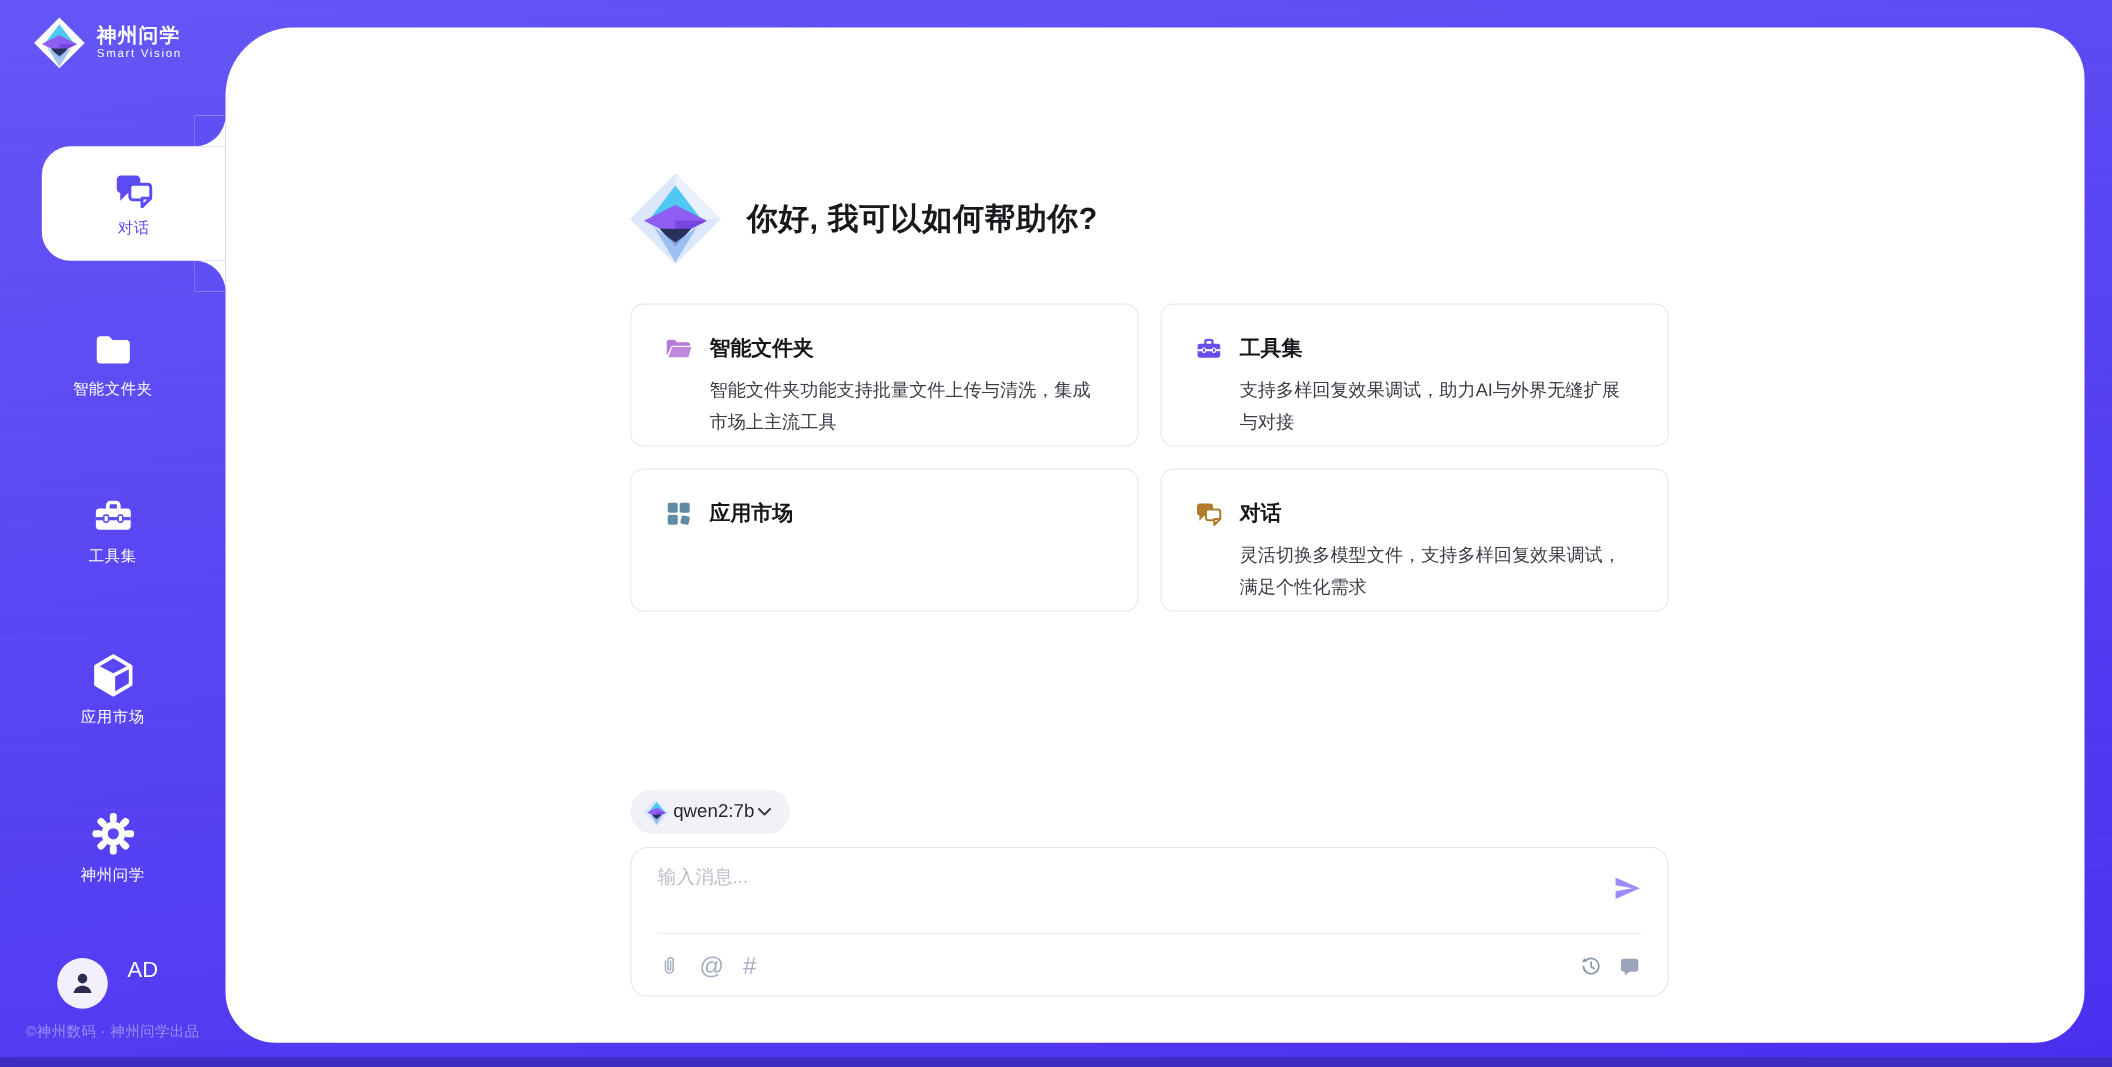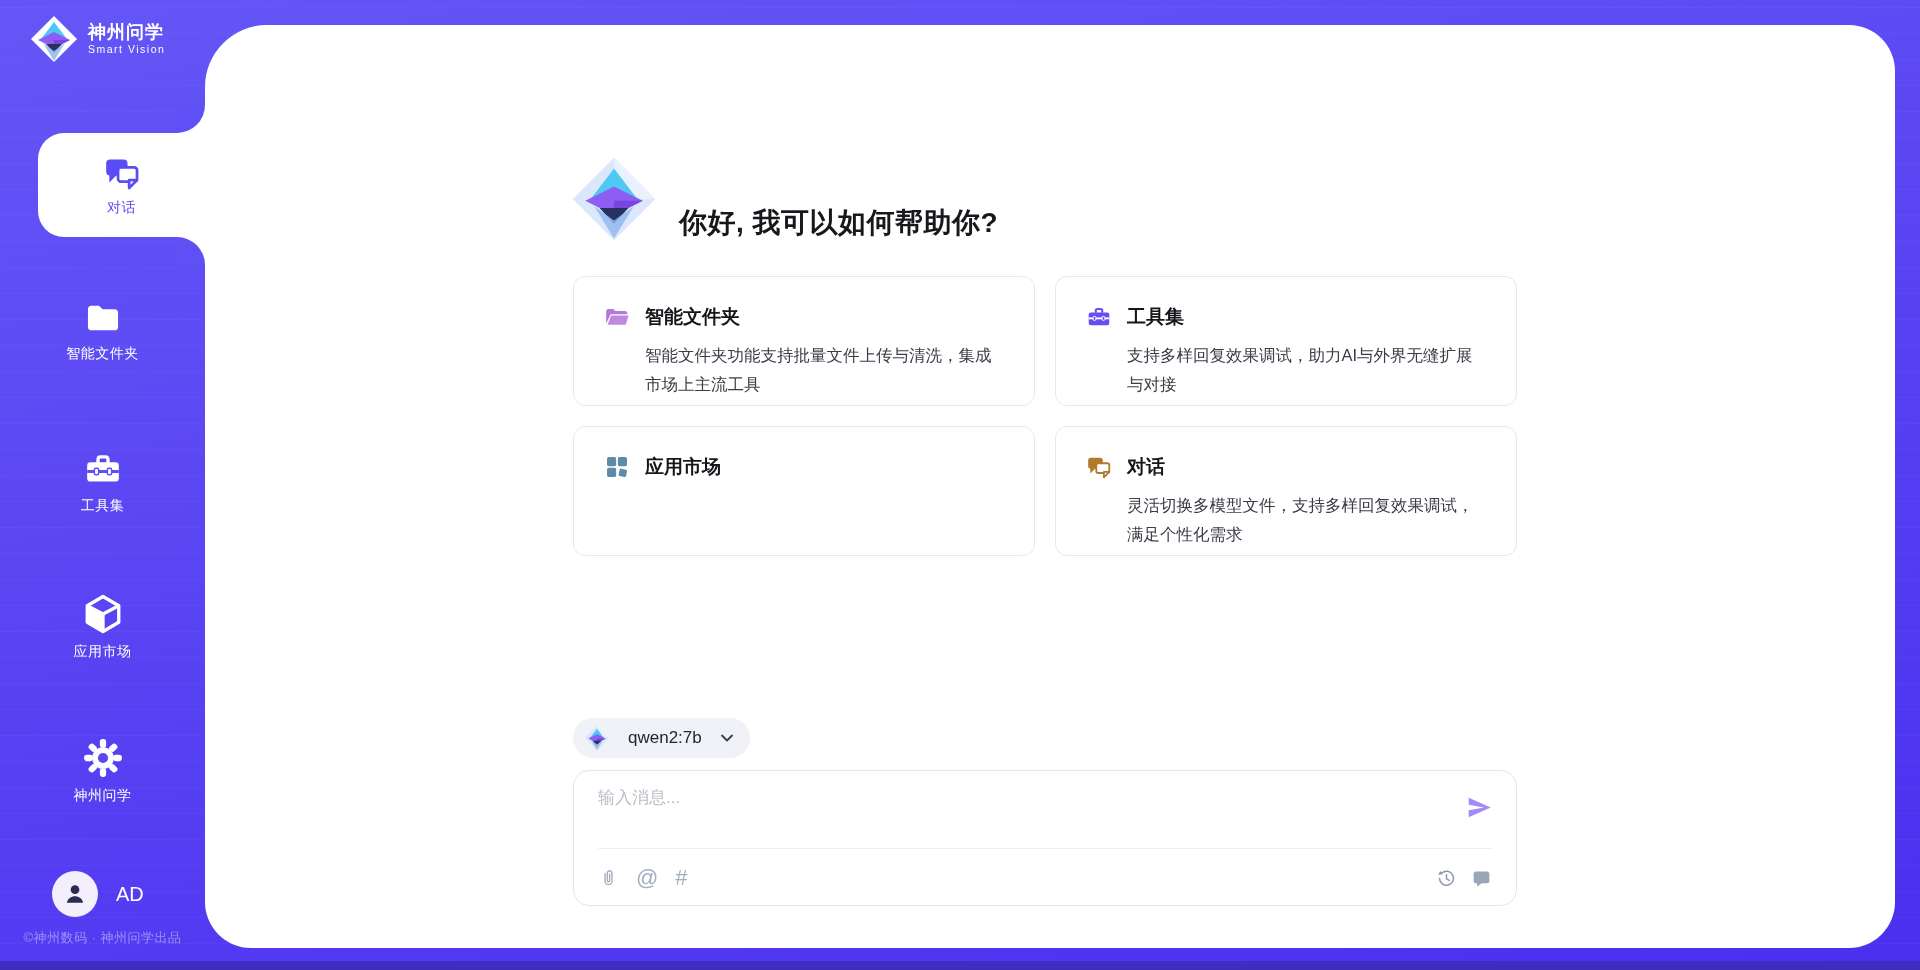--- a/index.html
+++ b/index.html
@@ -33,44 +33,44 @@
   .fillet.bottom::after { border-top-right-radius:28px; }
 
   .nav-item { position:absolute; left:0; width:205px; display:flex; flex-direction:column;
               align-items:center; gap:8px; color:#fff; cursor:pointer; }
   .nav-label { font-size:14px; letter-spacing:0.5px; }
   .ni-folders  { top:299px; }
   .ni-tools    { top:449px; }
   .ni-market   { top:593px; }
   .ni-settings { top:737px; }
 
-  .user-chip { position:absolute; left:52px; top:871px; display:flex; align-items:center; gap:18px; cursor:pointer; }
+  .user-chip { position:absolute; left:52px; top:871px; display:flex; gap:18px; cursor:pointer; }
   .avatar { width:46px; height:46px; border-radius:50%; background:#f3effc; display:flex;
             align-items:center; justify-content:center; }
   .user-name { color:#fff; font-size:20px; font-weight:500; }
   .side-footer { position:absolute; left:0; top:929px; width:205px; text-align:center;
                  color:rgba(255,255,255,0.42); font-size:13px; letter-spacing:0.5px; }
 
   
-  .greeting { position:absolute; left:571px; top:156px; display:flex; align-items:flex-end; gap:22px; }
+  .greeting { position:absolute; left:571px; top:156px; display:flex; align-items:center; gap:22px; }
   .greeting .logo { width:86px; height:86px; }
   .greeting-text { font-size:28px; font-weight:800; color:#17171c; letter-spacing:0.5px; }
 
   
   .cards { position:absolute; left:573px; top:276px; width:944px; display:grid;
            grid-template-columns:1fr 1fr; gap:20px; grid-auto-rows:130px; }
   .card { background:#fff; border:1px solid #e7e8f0; border-radius:12px; padding:27px 28px 0 30px; cursor:pointer; }
   .card-head { display:flex; align-items:center; gap:15px; }
   .card-title { font-size:19px; font-weight:700; color:#15161a; }
   .card-desc { margin-left:41px; margin-top:11px; font-size:16.5px; line-height:29px; color:#3a3d47; }
   .card-icon { width:26px; height:26px; flex:0 0 26px; }
 
   
   .model-pill { position:absolute; left:573px; top:718px; height:40px; padding:0 16px 0 11px;
-                background:#f1f2f7; border-radius:20px; display:flex; align-items:center; gap:18px; cursor:pointer; }
+                background:#f1f2f7; border-radius:20px; display:flex; align-items:center; gap:2px; cursor:pointer; }
   .model-pill .logo { width:26px; height:26px; }
   .model-name { font-size:17px; color:#26262e; }
   .composer { position:absolute; left:573px; top:770px; width:944px; height:136px;
               border:1.5px solid #e4e6ef; border-radius:16px; background:#fff; }
   .composer textarea { position:absolute; left:24px; top:15px; width:800px; height:56px; border:none;
               outline:none; resize:none; font-family:inherit; font-size:17px; color:#ef4444; }
   .composer textarea::placeholder { color:#b9bdc9; }
   .send-btn { position:absolute; right:23px; top:23px; width:27px; height:27px; cursor:pointer; }
   .composer-divider { position:absolute; left:24px; right:24px; top:77px; height:1px; background:#edeff4; }
   .composer-tools { position:absolute; left:24px; right:24px; top:90px; height:34px;

